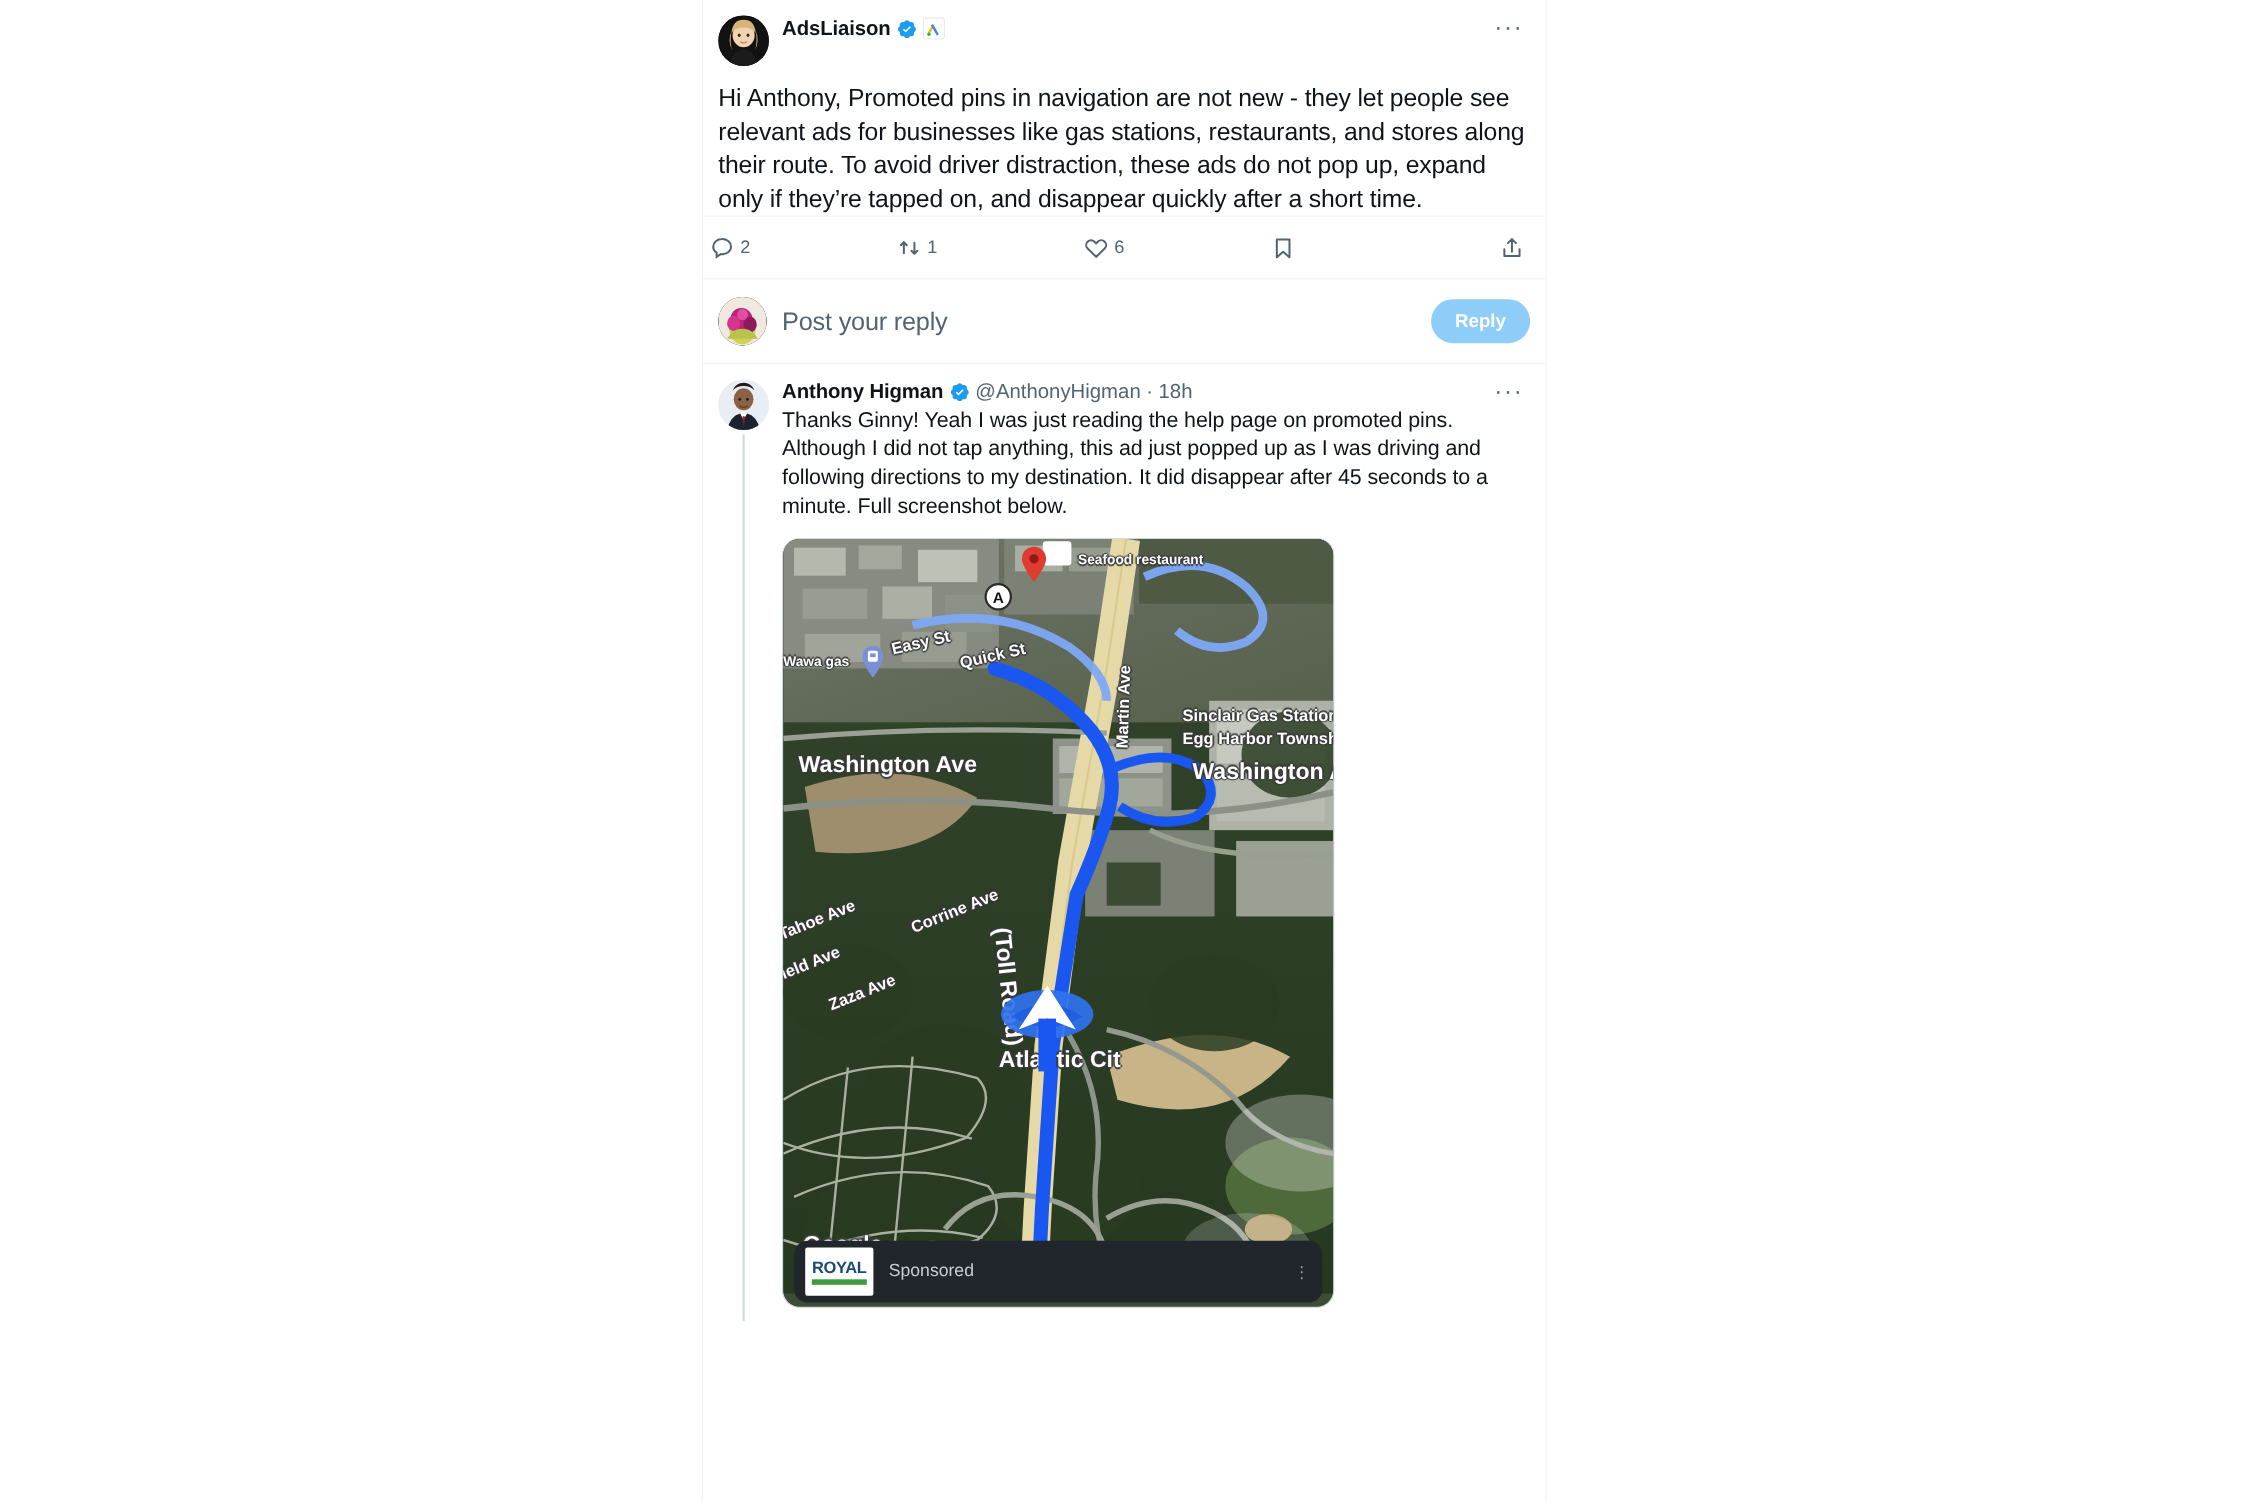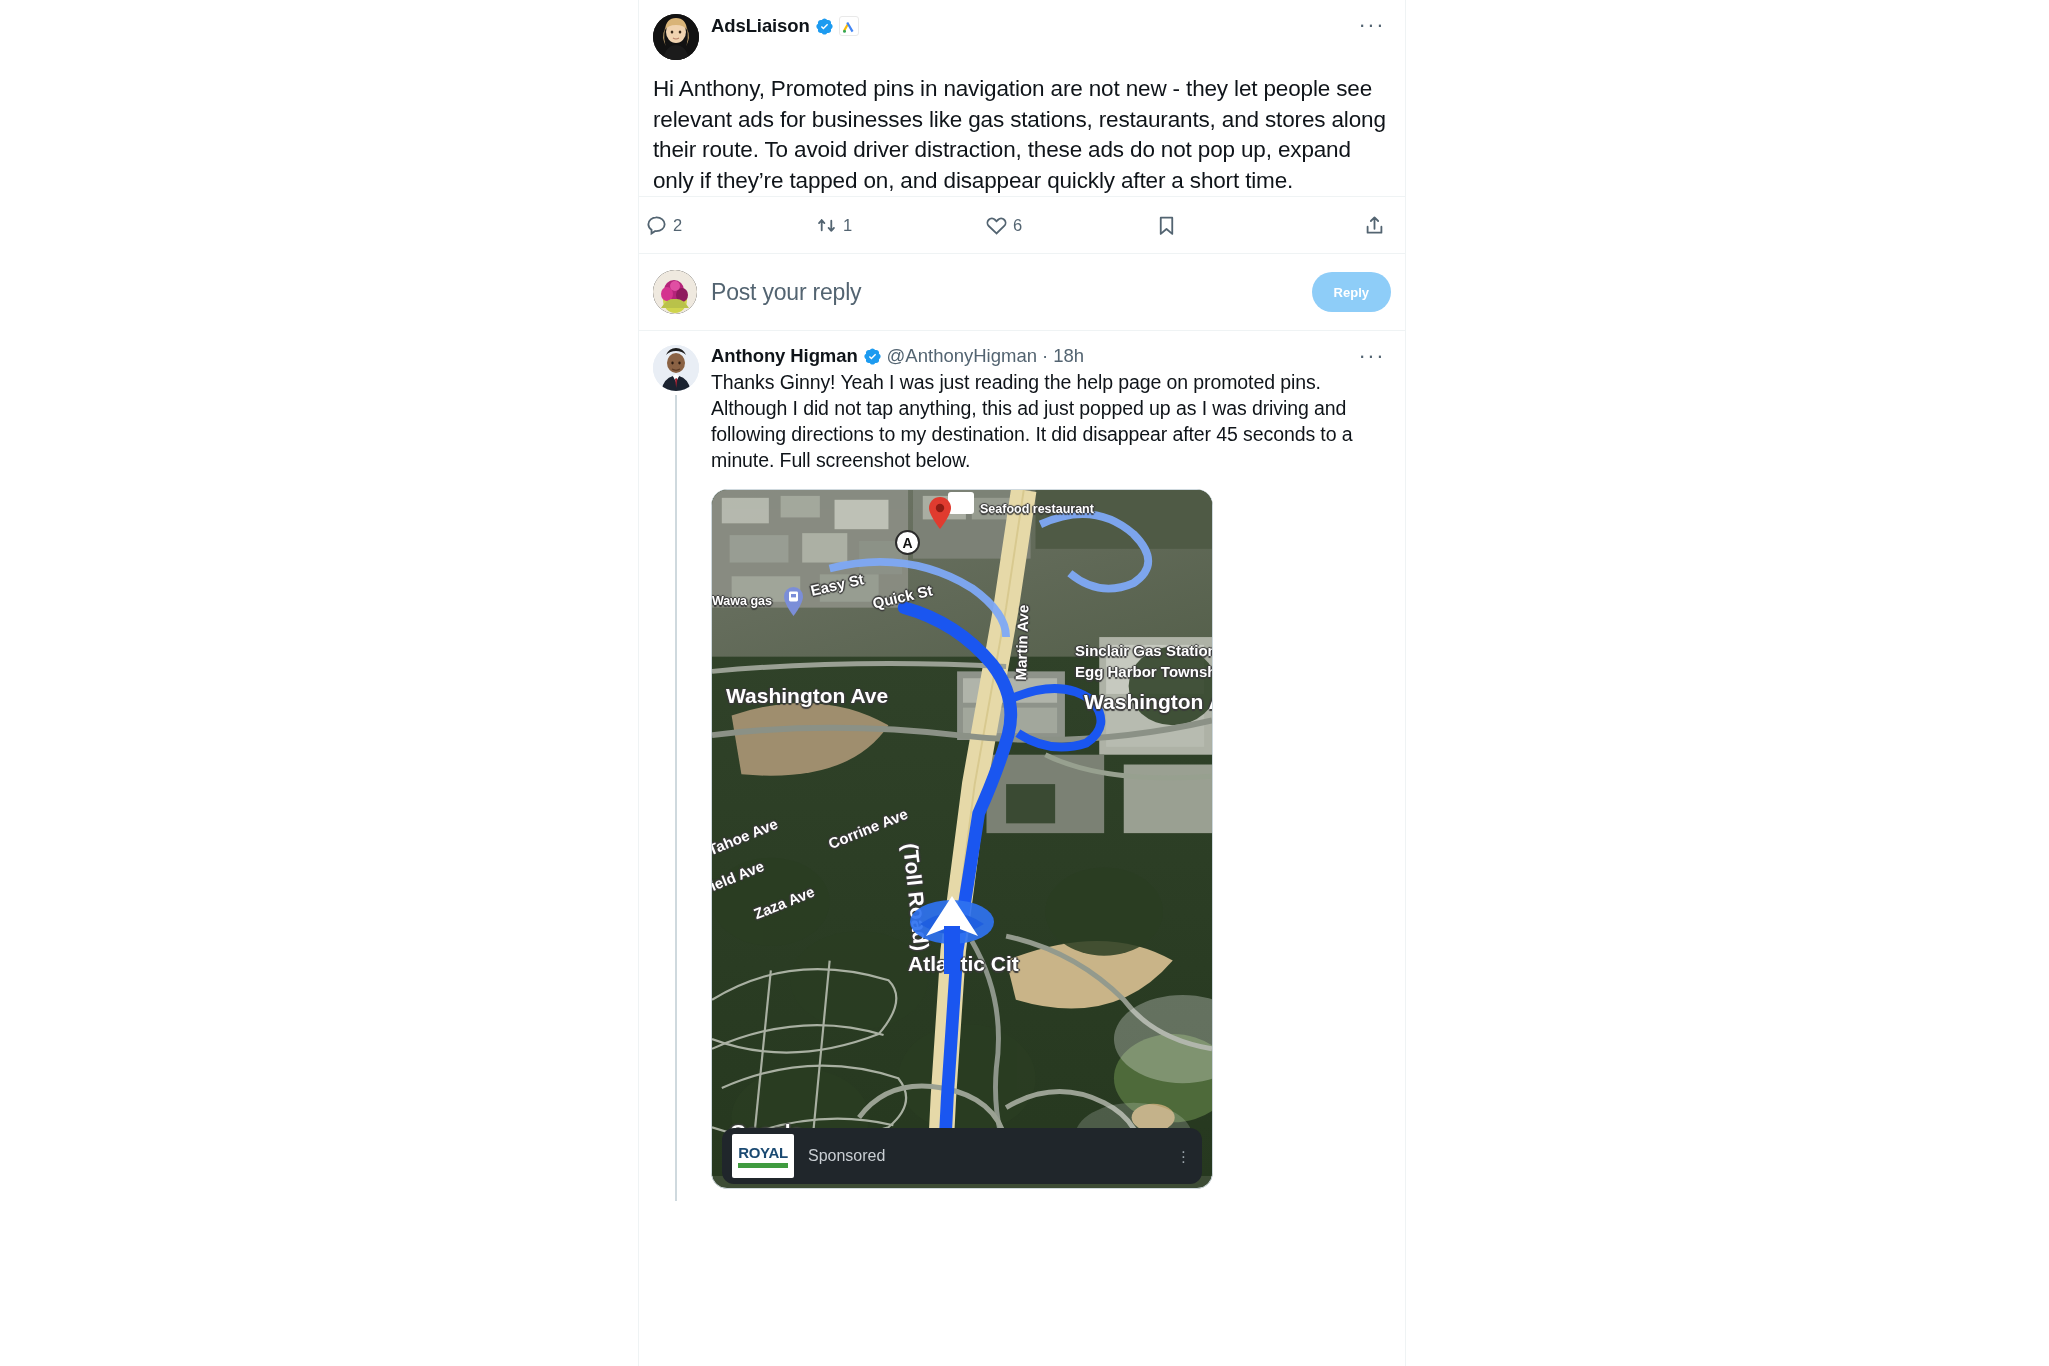--- a/index.html
+++ b/index.html
@@ -78,21 +78,21 @@
 
   
   .composer { display:flex; align-items:center; padding: 16px 14px; gap: 14px; }
   .composer .avatar { width: 44px; height: 44px; flex-basis: 44px; }
   .composer-input {
     flex: 1 1 auto; font-size: 23px; color: #536471; line-height: 30px;
     letter-spacing: -0.2px;
   }
   .reply-btn {
     background: #8ecdf8; color: #ffffff; border: none; border-radius: 999px;
-    font-size: 13px; font-weight: 700; padding: 0 22px; height: 40px;
+    font-size: 17px; font-weight: 700; padding: 0 22px; height: 40px;
     font-family: "Liberation Sans", sans-serif; cursor: pointer;
   }
 
   .thick-divider { height: 1px; background:#eff3f4; }
 
   
   .reply-tweet { display: flex; padding: 14px 14px 0 14px; }
   .reply-left { width: 46px; flex: 0 0 46px; display:flex; flex-direction: column; align-items:center; }
   .reply-left .avatar { width: 46px; height: 46px; flex-basis: 46px; background:#e8eef4; }
   .thread-line { width: 2px; background: #cfd9de; flex: 1 1 auto; margin-top: 4px; }

